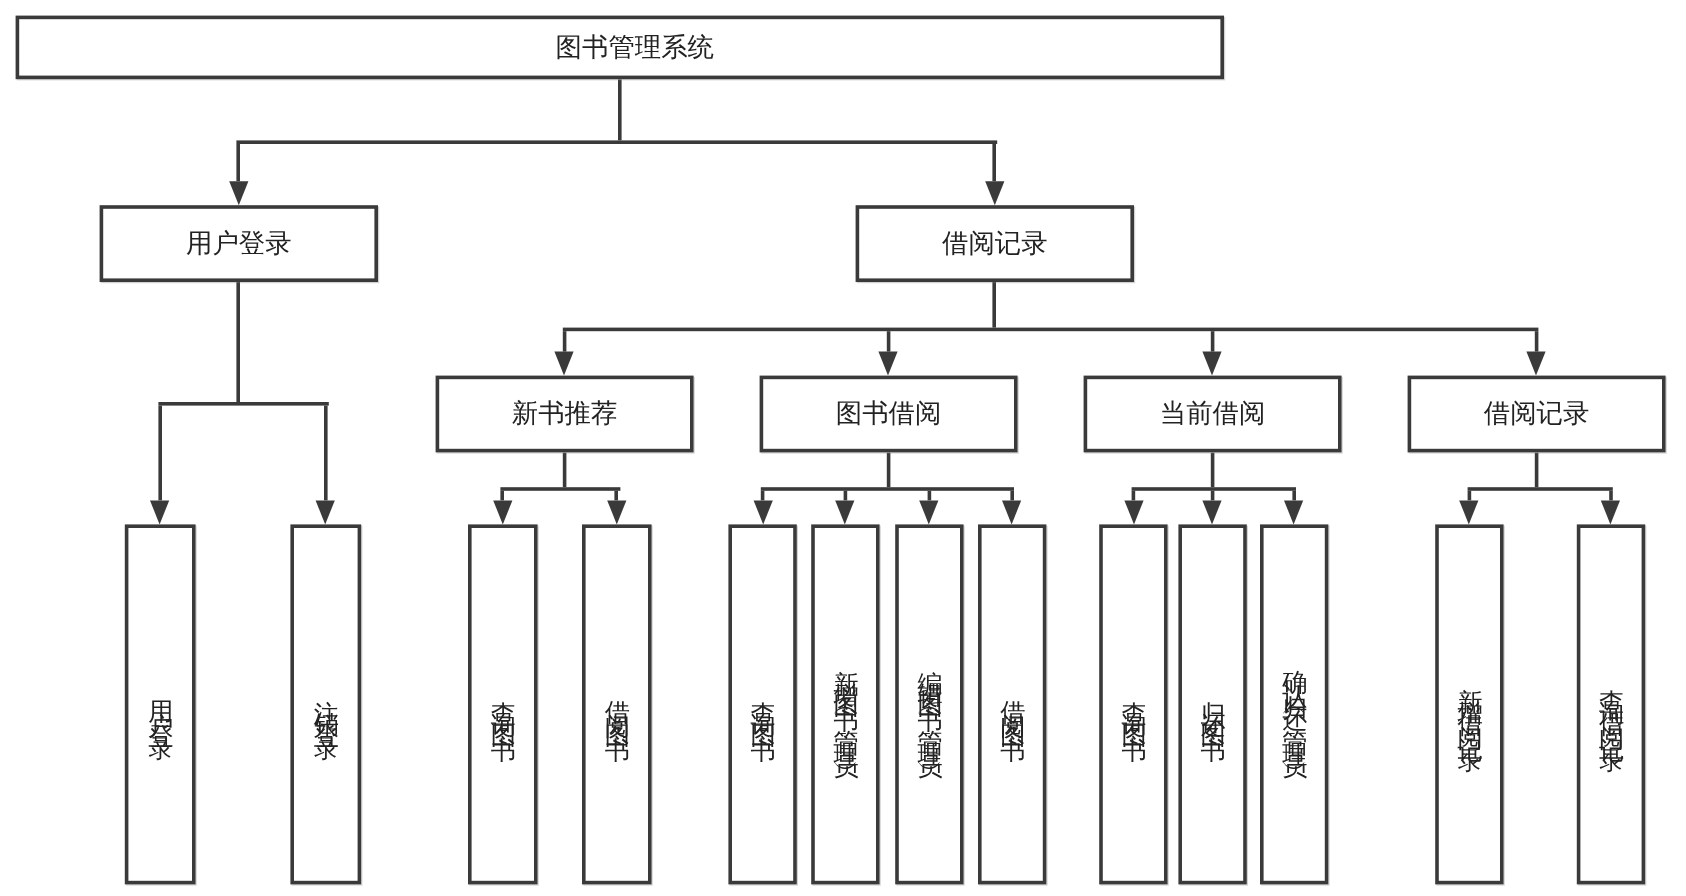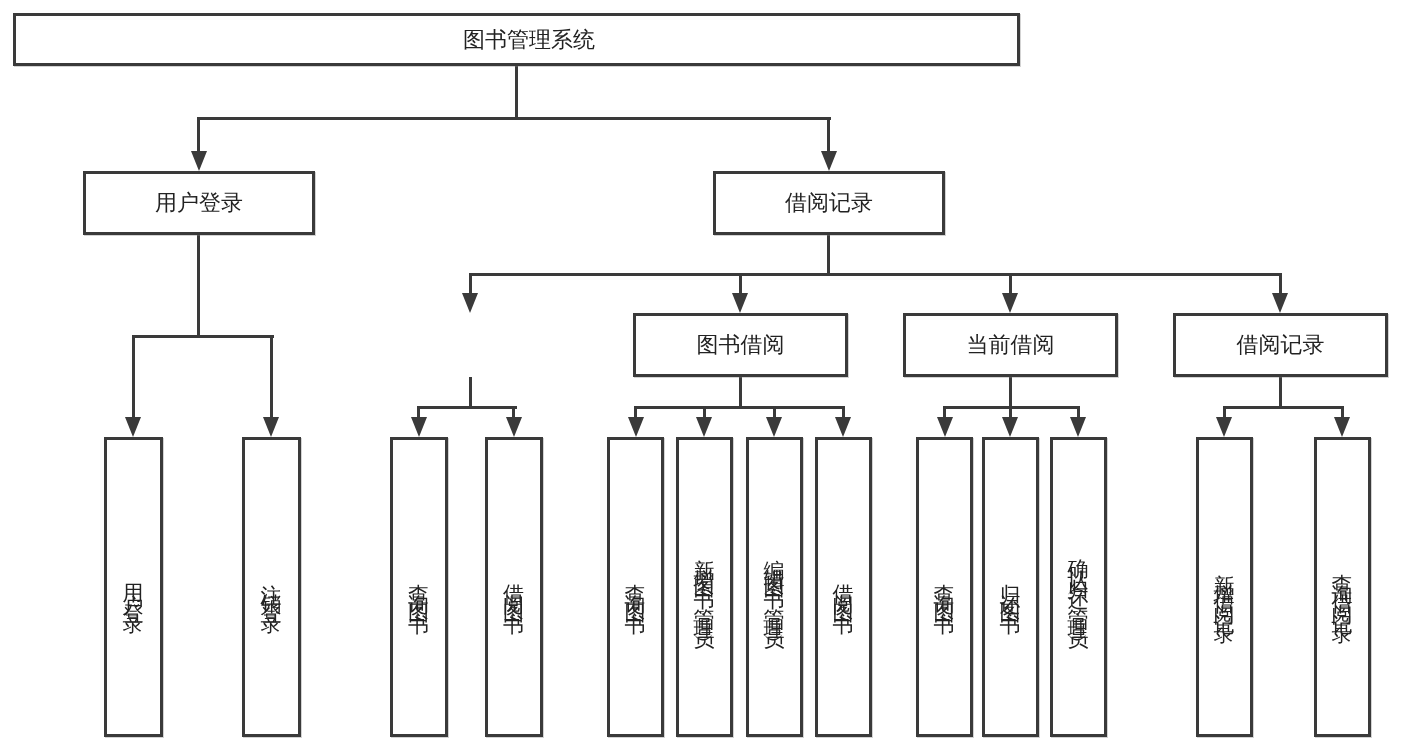--- a/index.html
+++ b/index.html
@@ -125,20 +125,23 @@
     <span>图书管理系统</span>
   </div>
 
   <div class="box" style="left:83px;top:171px;width:232px;height:64px;">
     <span>用户登录</span>
   </div>
   <div class="box" style="left:713px;top:171px;width:232px;height:64px;">
     <span>借阅记录</span>
   </div>
 
+  <div class="box" style="left:363px;top:313px;width:215px;height:64px;">
+    <span>新书推荐</span>
+  </div>
   <div class="box" style="left:903px;top:313px;width:215px;height:64px;">
     <span>当前借阅</span>
   </div>
   <div class="box" style="left:633px;top:313px;width:215px;height:64px;">
     <span>图书借阅</span>
   </div>
   <div class="box" style="left:1173px;top:313px;width:215px;height:64px;">
     <span>借阅记录</span>
   </div>
 

